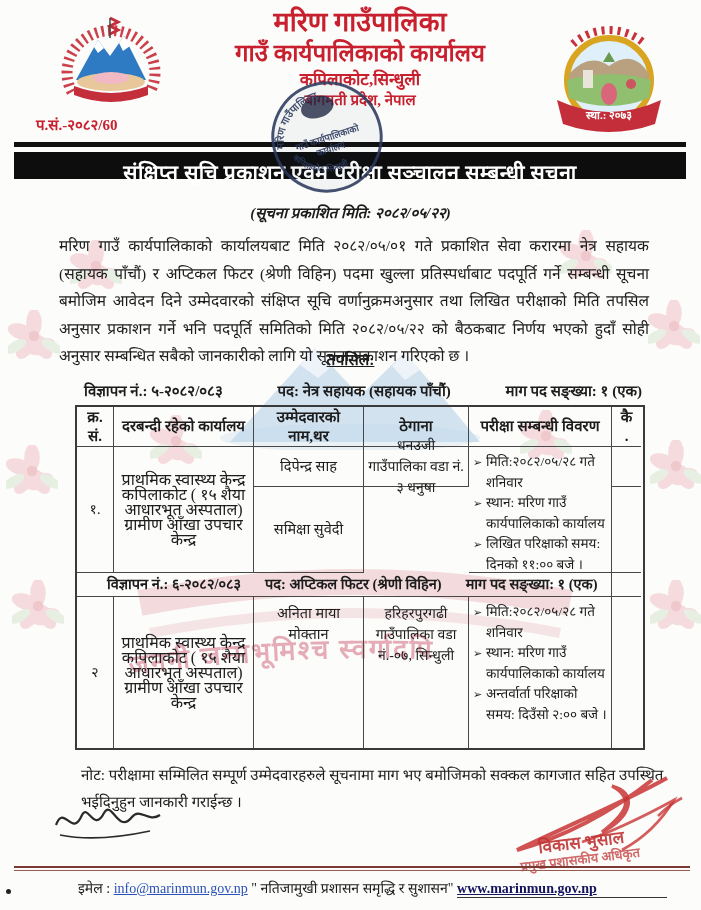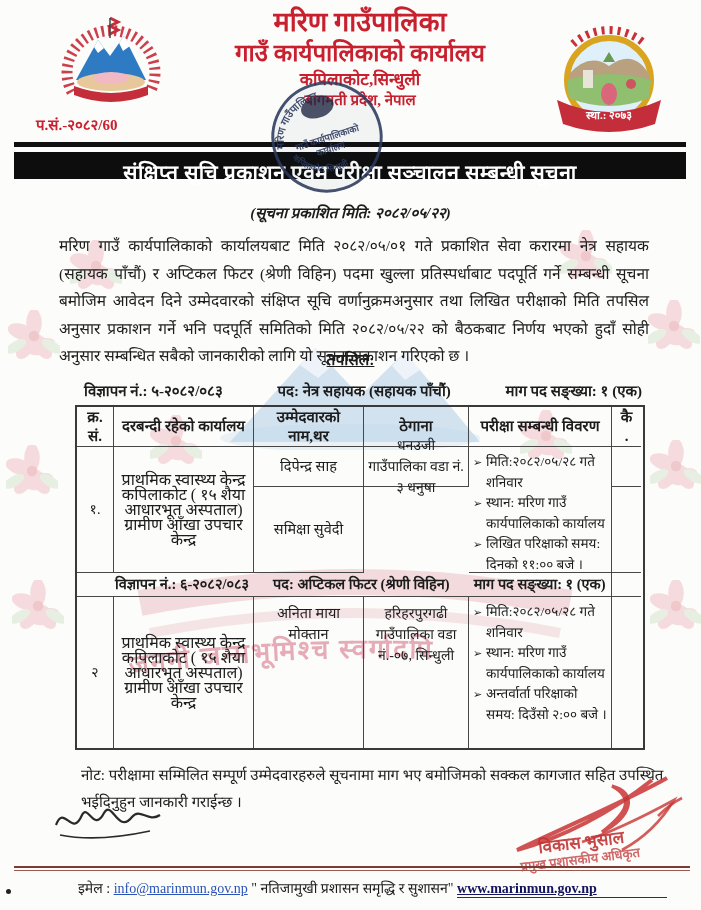--- a/index.html
+++ b/index.html
@@ -44,21 +44,21 @@
        border:2px solid #3a3a3a; box-sizing:content-box; background:transparent;}
   .cell{border-right:1px solid #474747; border-bottom:1px solid #474747;
         display:flex; align-items:center; justify-content:center; text-align:center;
         font-size:14px; line-height:21px; padding:2px 3px; box-sizing:border-box; flex-direction:column;}
   .cell.lastcol{border-right:none;}
   .cell.lastrow{border-bottom:none;}
   .cell.head{font-weight:700; font-size:15px; line-height:19px;}
   .cell.exam{align-items:flex-start; justify-content:flex-start; text-align:left; padding:5px 2px 0 4px;}
   .exam-item{display:flex; font-size:13.5px; line-height:20.5px;}
   .exam-item .mk{width:13px; flex:0 0 13px; font-size:11px;}
-  .cell.adrow{font-weight:700; font-size:14.5px; justify-content:flex-start; flex-direction:row; padding-left:38px; gap:24px;}
+  .cell.adrow{font-weight:700; font-size:14.5px; justify-content:flex-start; flex-direction:row; padding-left:30px; gap:24px;}
   .cell.officec{font-size:16px; line-height:15px;}
   .cell.namec{font-size:14.5px;}
 
   
   .note{left:59px; top:762px; width:592px; font-size:15px; line-height:27px; z-index:2;margin-left:22px;}
   .sig-left{left:50px; top:795px; width:130px; height:52px; z-index:2;}
   .sig-right{left:462px; top:772px; width:238px; height:105px; z-index:2;}
   .sig-name{left:496px; top:830px; width:170px; text-align:center; font-size:17px; font-weight:700;
             color:#c13434; transform:rotate(-7deg); z-index:2; opacity:.9;}
   .sig-title{left:480px; top:850px; width:200px; text-align:center; font-size:13px; font-weight:700;

